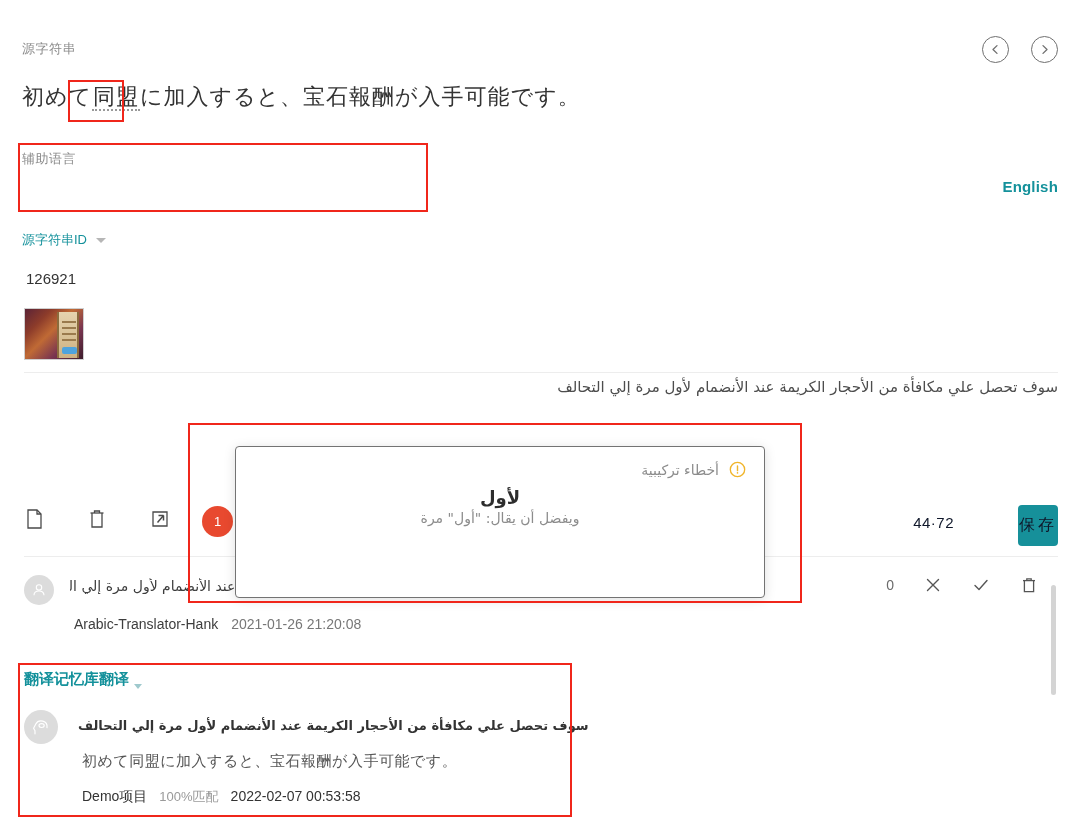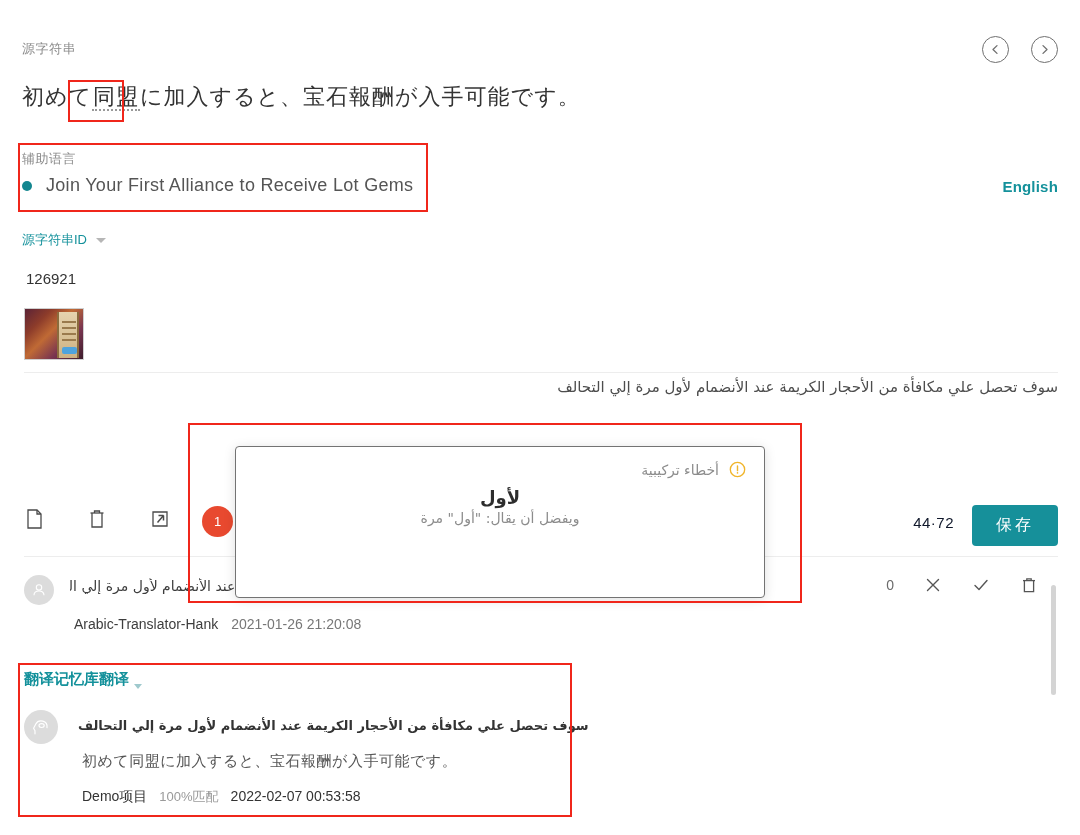--- a/index.html
+++ b/index.html
@@ -99,22 +99,22 @@
     display:flex; align-items:center; justify-content:center;
     z-index:30; cursor:pointer;
   }
 
   .char-count {
     position:absolute; right:126px; top:514px;
     font-size:15px; color:#0f172a; letter-spacing:.5px;
   }
   .save-btn {
     position:absolute; right:22px; top:505px;
-    background:#16909a; color:#ffffff; border:none; border-radius:4px;
-    padding:10px 24px; font-size:16px; letter-spacing:3px; cursor:pointer;
+    background:#16909a; color:#0f172a; border:none; border-radius:4px;
+    padding:10px 1px; font-size:16px; letter-spacing:3px; cursor:pointer;
     font-family:"DejaVu Sans","Liberation Sans",sans-serif;
   }
 
   
   .tooltip {
     position:absolute; left:235px; top:446px; width:530px; height:152px;
     background:#fff; border:1px solid #737373; border-radius:4px;
     box-shadow:0 2px 12px rgba(0,0,0,.13);
     z-index:35; padding:14px 18px;
     direction:rtl; text-align:center;
@@ -210,24 +210,20 @@
         <polyline points="4,1.6 8,5.5 4,9.4" fill="none" stroke="currentColor" stroke-width="1.3" stroke-linecap="round" stroke-linejoin="round"></polyline>
       </svg>
     </div>
   </div>
 
   <div class="src-text"><span>初めて</span><span class="term-hl">同盟</span><span>に加入すると、宝石報酬が入手可能です。</span></div>
 
   <div class="anno" style="left:68px;top:80px;width:56px;height:42px;"></div>
 
   <div class="aux-label">辅助语言</div>
-  <div class="aux-row">
-    <span class="aux-dot"></span>
-    <span class="aux-text">Join Your First Alliance to Receive Lot Gems</span>
-  </div>
   <div class="lang-tag">English</div>
 
   <div class="anno" style="left:18px;top:143px;width:410px;height:69px;"></div>
 
   <div class="sid-row">
     <span class="sid-label">源字符串ID</span>
     <span class="caret"></span>
   </div>
   <div class="sid-value">126921</div>
 

